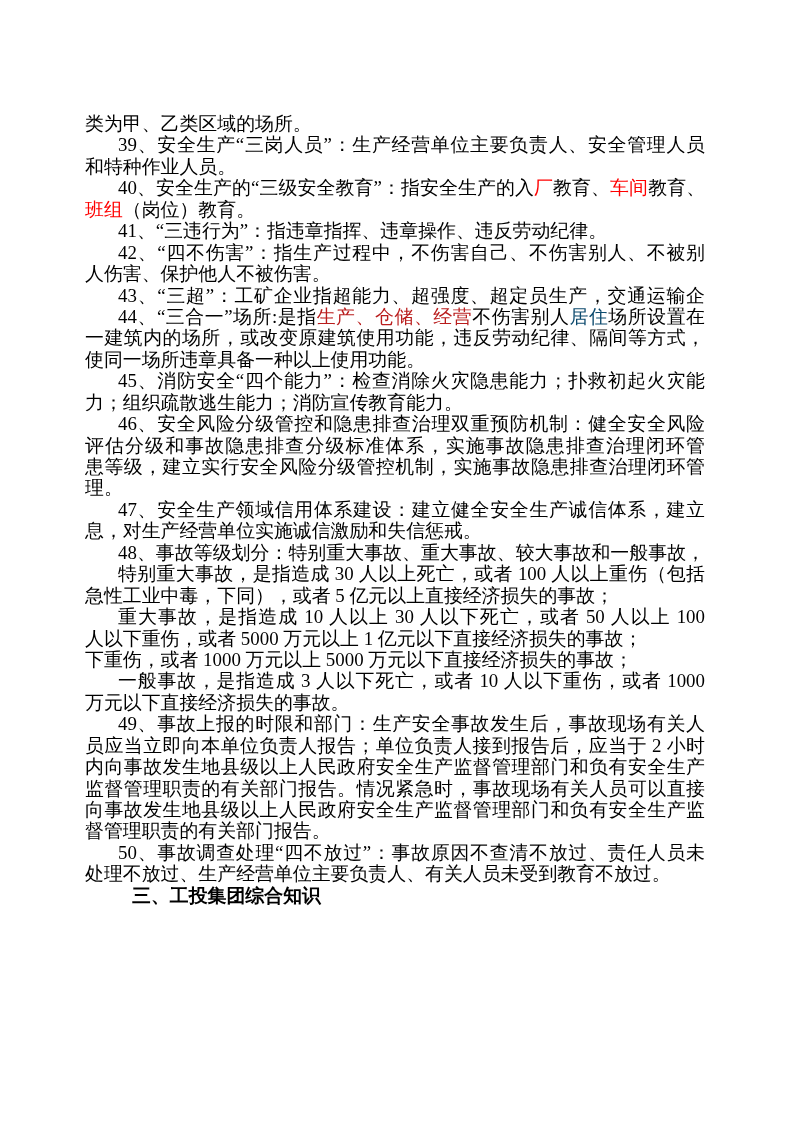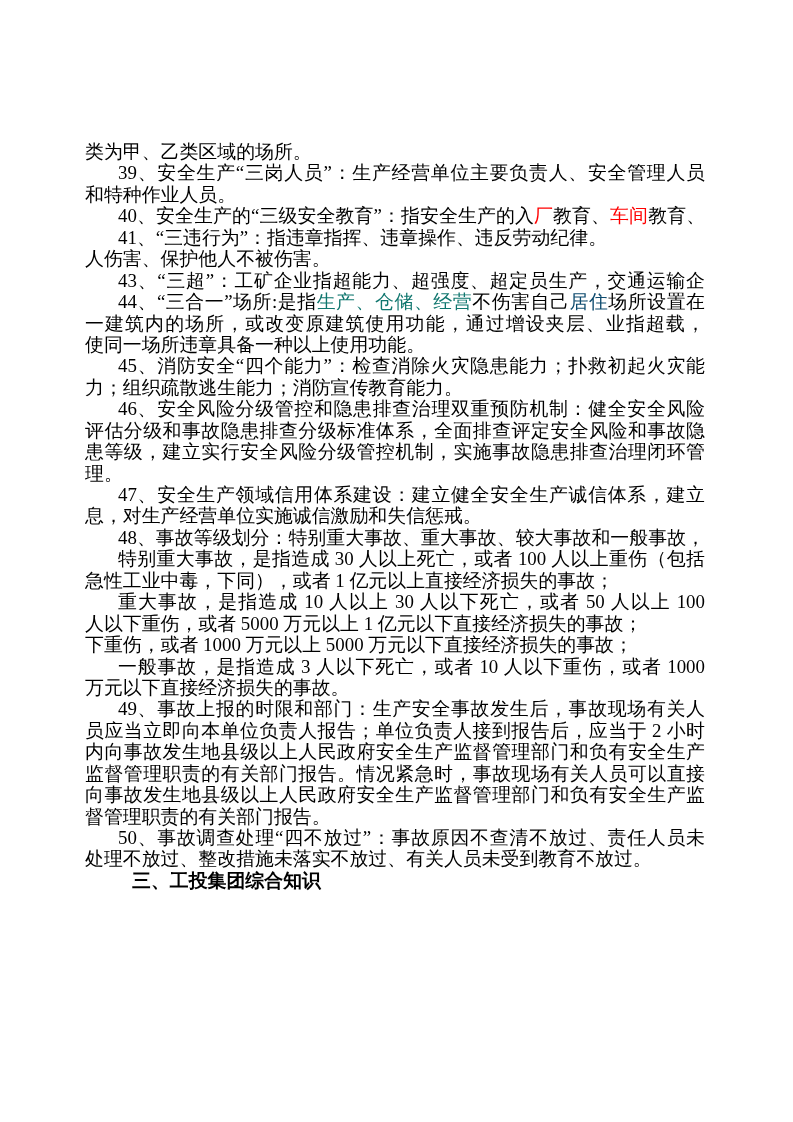--- a/index.html
+++ b/index.html
@@ -48,50 +48,52 @@
     padding-left: 47px;
   }
   .run.red {
     color: #ff0000;
   }
 </style>
 </head>
 <body style="background: rgb(255, 255, 255);">
 
 <div class="page">
-  <div class="content" style="color: rgb(0, 0, 0); margin-top: 28px;">
+  <div class="content" style="color: rgb(0, 0, 0);">
       <div class="line last"><span class="run">类为甲、乙类区域的场所。</span></div>
       <div class="line indent"><span class="run">39、安全生产“三岗人员”：生产经营单位主要负责人、安全管理人员</span></div>
       <div class="line last"><span class="run">和特种作业人员。</span></div>
       <div class="line indent"><span class="run">40、安全生产的“三级安全教育”：指安全生产的入</span><span class="run red" style="color: rgb(255, 0, 0);">厂</span><span class="run">教育、</span><span class="run red" style="color: rgb(255, 0, 0);">车间</span><span class="run">教育、</span></div>
+      <div class="line last"><span class="run red" style="color: rgb(255, 0, 0);">班组</span><span class="run">（岗位）教育。</span></div>
       <div class="line indent last"><span class="run">41、“三违行为”：指违章指挥、违章操作、违反劳动纪律。</span></div>
+      <div class="line indent"><span class="run">42、“四不伤害”：指生产过程中，不伤害自己、不伤害别人、不被别</span></div>
       <div class="line last"><span class="run">人伤害、保护他人不被伤害。</span></div>
       <div class="line indent"><span class="run">43、“三超”：工矿企业指超能力、超强度、超定员生产，交通运输企</span></div>
-      <div class="line indent"><span class="run">44、“三合一”场所:是指</span><span class="run red" style="color: #0f766e;">生产、仓储、经营</span><span class="run">不伤害自己</span><span class="run red" style="color: #0c4a6e;">居住</span><span class="run">场所设置在同</span></div>
-      <div class="line"><span class="run">一建筑内的场所，或改变原建筑使用功能，通过增设夹层、业指超载，</span></div>
+      <div class="line indent"><span class="run">44、“三合一”场所:是指</span><span class="run red" style="color: #b91c1c;">生产、仓储、经营</span><span class="run">不伤害别人</span><span class="run red" style="color: #0c4a6e;">居住</span><span class="run">场所设置在同</span></div>
+      <div class="line"><span class="run">一建筑内的场所，或改变原建筑使用功能，违反劳动纪律、隔间等方式，</span></div>
       <div class="line last"><span class="run">使同一场所违章具备一种以上使用功能。</span></div>
       <div class="line indent"><span class="run">45、消防安全“四个能力”：检查消除火灾隐患能力；扑救初起火灾能</span></div>
       <div class="line last"><span class="run">力；组织疏散逃生能力；消防宣传教育能力。</span></div>
       <div class="line indent"><span class="run">46、安全风险分级管控和隐患排查治理双重预防机制：健全安全风险</span></div>
-      <div class="line"><span class="run">评估分级和事故隐患排查分级标准体系，全面排查评定安全风险和事故隐</span></div>
+      <div class="line"><span class="run">评估分级和事故隐患排查分级标准体系，实施事故隐患排查治理闭环管</span></div>
       <div class="line"><span class="run">患等级，建立实行安全风险分级管控机制，实施事故隐患排查治理闭环管</span></div>
       <div class="line last"><span class="run">理。</span></div>
       <div class="line indent"><span class="run">47、安全生产领域信用体系建设：建立健全安全生产诚信体系，建立</span></div>
       <div class="line last"><span class="run">息，对生产经营单位实施诚信激励和失信惩戒。</span></div>
       <div class="line indent"><span class="run">48、事故等级划分：特别重大事故、重大事故、较大事故和一般事故，</span></div>
       <div class="line indent"><span class="run">特别重大事故，是指造成 30 人以上死亡，或者 100 人以上重伤（包括</span></div>
-      <div class="line last"><span class="run">急性工业中毒，下同），或者 1 亿元以上直接经济损失的事故；</span></div>
+      <div class="line last"><span class="run">急性工业中毒，下同），或者 5 亿元以上直接经济损失的事故；</span></div>
       <div class="line indent"><span class="run">重大事故，是指造成 10 人以上 30 人以下死亡，或者 50 人以上 100</span></div>
       <div class="line last"><span class="run">人以下重伤，或者 5000 万元以上 1 亿元以下直接经济损失的事故；</span></div>
       <div class="line last"><span class="run">下重伤，或者 1000 万元以上 5000 万元以下直接经济损失的事故；</span></div>
       <div class="line indent"><span class="run">一般事故，是指造成 3 人以下死亡，或者 10 人以下重伤，或者 1000</span></div>
       <div class="line last"><span class="run">万元以下直接经济损失的事故。</span></div>
       <div class="line indent"><span class="run">49、事故上报的时限和部门：生产安全事故发生后，事故现场有关人</span></div>
       <div class="line"><span class="run">员应当立即向本单位负责人报告；单位负责人接到报告后，应当于 2 小时</span></div>
       <div class="line"><span class="run">内向事故发生地县级以上人民政府安全生产监督管理部门和负有安全生产</span></div>
       <div class="line"><span class="run">监督管理职责的有关部门报告。情况紧急时，事故现场有关人员可以直接</span></div>
       <div class="line"><span class="run">向事故发生地县级以上人民政府安全生产监督管理部门和负有安全生产监</span></div>
       <div class="line last"><span class="run">督管理职责的有关部门报告。</span></div>
       <div class="line indent"><span class="run">50、事故调查处理“四不放过”：事故原因不查清不放过、责任人员未</span></div>
-      <div class="line last"><span class="run">处理不放过、整改措施未落实不放过、有关人员未受到教育不放过。</span></div>
+      <div class="line last"><span class="run">处理不放过、生产经营单位主要负责人、有关人员未受到教育不放过。</span></div>
       <div class="line last heading"><span class="run">三、工投集团综合知识</span></div>
     </div>
 </div>
 
 </body></html>

